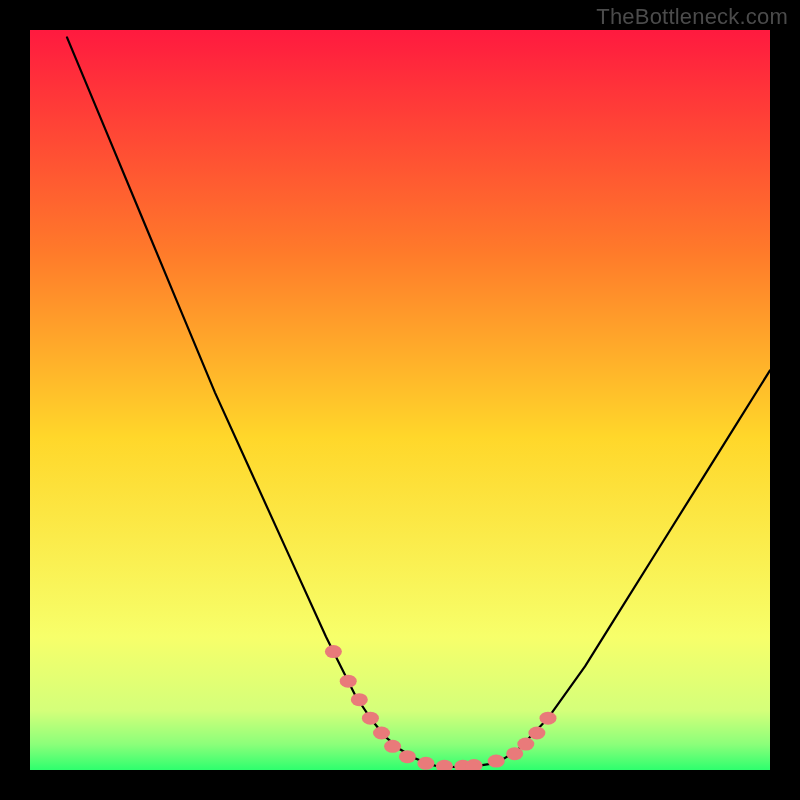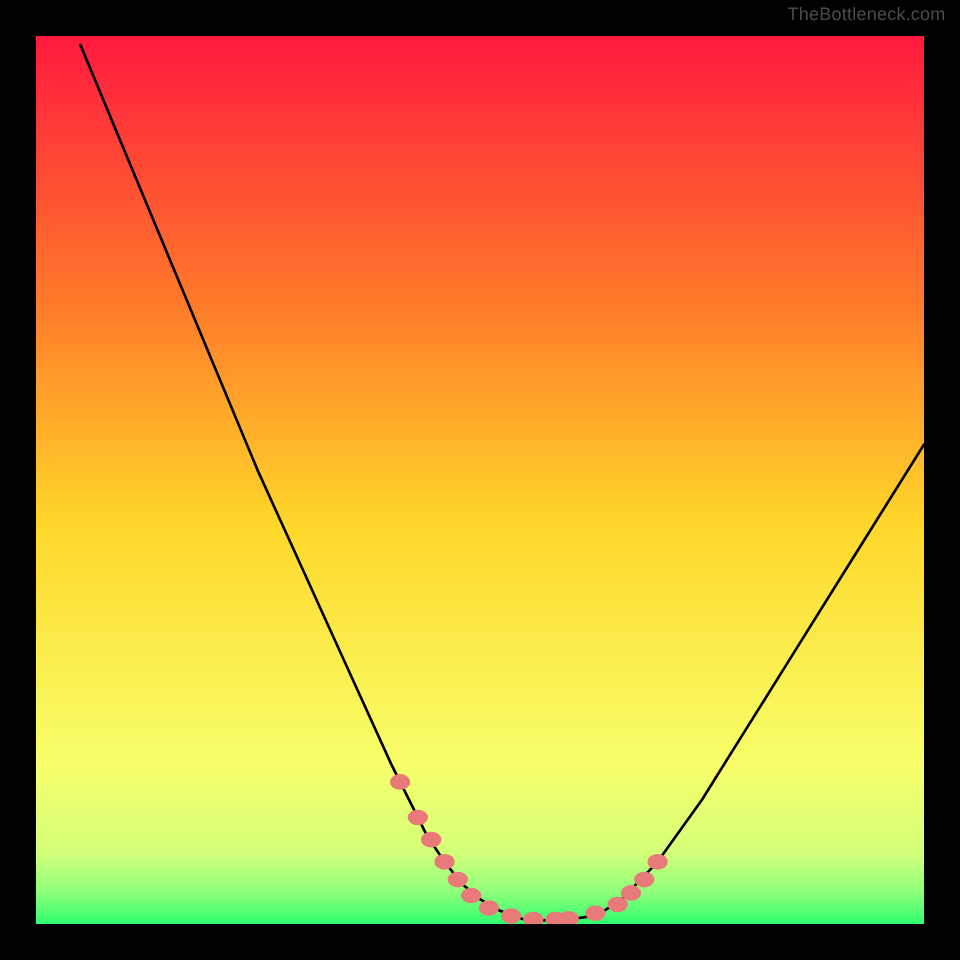--- a/index.html
+++ b/index.html
@@ -15,21 +15,21 @@
     position: relative;
     width: 800px;
     height: 800px;
     background: #000;
   }
   .watermark {
     position: absolute;
     top: 4px;
     right: 12px;
     color: #4b4b4b;
-    font-size: 15px;
+    font-size: 22px;
     font-weight: 500;
     letter-spacing: 0.2px;
   }
   .plot {
     position: absolute;
     left: 30px;
     top: 30px;
     width: 740px;
     height: 740px;
   }

